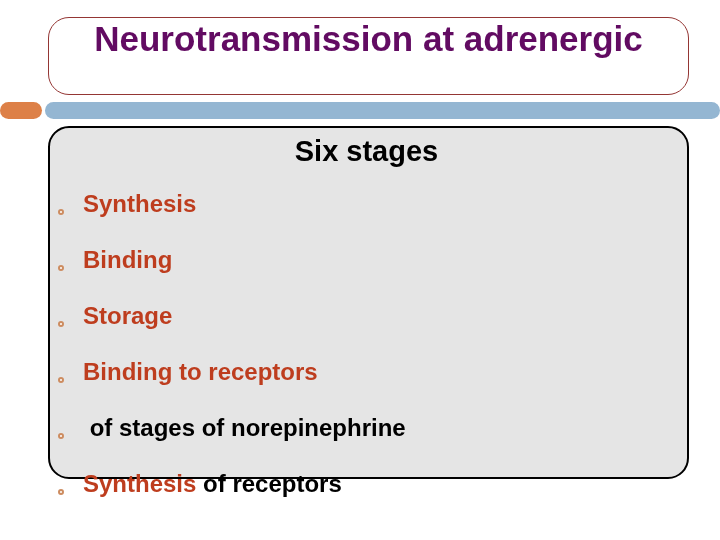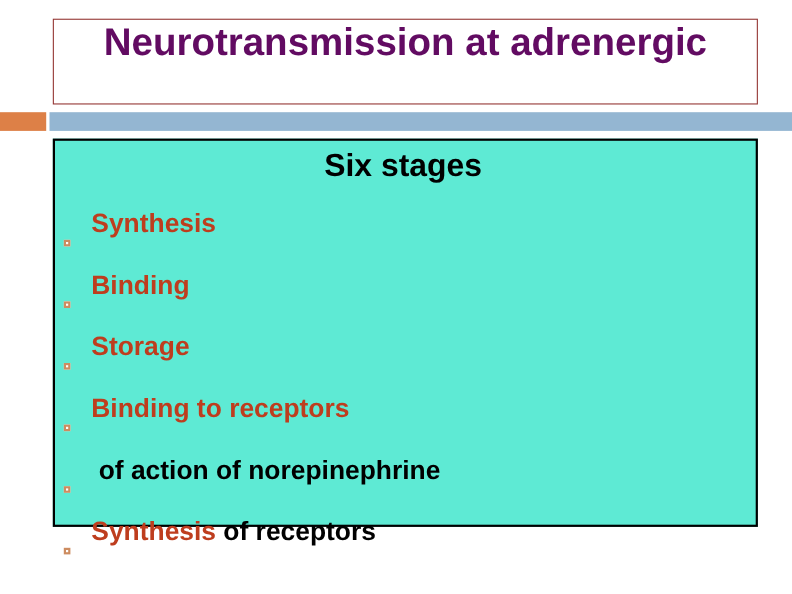--- a/index.html
+++ b/index.html
@@ -5,21 +5,21 @@
   :root {
     --title-text: #620B62;
     --title-border: #943634;
     --emphasis-text: #BE3D1E;
     --body-text: #000000;
     --bullet-outline: #CD8C60;
     --accent-orange: #DD8047;
     --accent-blue: #94B6D2;
     --content-border: #000000;
   }
-  * { box-sizing: border-box; }
+  * { box-sizing: border-box; border-radius: 21px; }
   html, body { margin: 0; padding: 0; }
   body {
     width: 720px;
     height: 540px;
     background: #ffffff;
     font-family: "Liberation Sans", sans-serif;
     position: relative;
     overflow: hidden;
   }
   .title-box {
@@ -57,39 +57,39 @@
     height: 17px;
     background: var(--accent-blue);
   }
   .content-box {
     position: absolute;
     left: 48px;
     top: 126px;
     width: 641px;
     height: 353px;
     border: 2px solid var(--content-border);
-    background: #5eead4;
+    background: #e5e5e5;
     padding: 7px 10px 0 6px;
   }
   .heading {
     text-align: center;
     color: var(--body-text);
     font-weight: bold;
     font-size: 29px;
     line-height: 33px;
     margin: 0;
   }
   ul.bullet-list {
     list-style: none;
     margin: 11px 0 0 0;
     padding: 0;
   }
   ul.bullet-list li {
     display: flex;
-    align-items: flex-end;
+    align-items: center;
     font-size: 24px;
     font-weight: bold;
     line-height: 40px;
     white-space: nowrap;
     margin-top: 16px;
   }
   .bullet-square {
     flex: 0 0 auto;
     width: 6px;
     height: 6px;
@@ -128,21 +128,21 @@
       <span class="bullet-emphasis">Storage</span>
       <span class="bullet-rest"></span>
     </li>
     <li>
       <span class="bullet-square"></span>
       <span class="bullet-emphasis">Binding to receptors</span>
       <span class="bullet-rest"></span>
     </li>
     <li>
       <span class="bullet-square"></span>
-      <span class="bullet-rest"> of action of norepinephrine</span>
+      <span class="bullet-rest"> of stages of norepinephrine</span>
     </li>
     <li>
       <span class="bullet-square"></span>
       <span class="bullet-emphasis">Synthesis</span>
       <span class="bullet-rest"> of receptors</span>
     </li>
   </ul>
 </div>
 
 </body></html>

